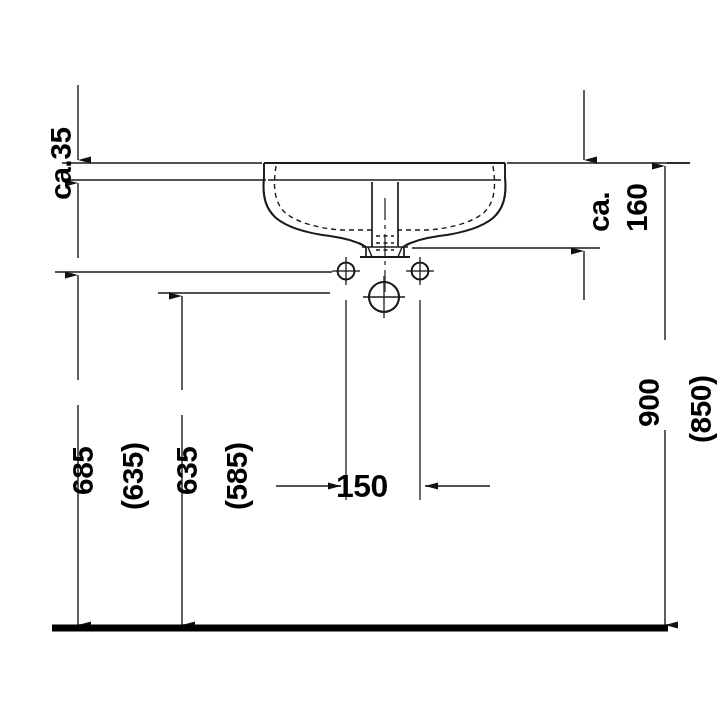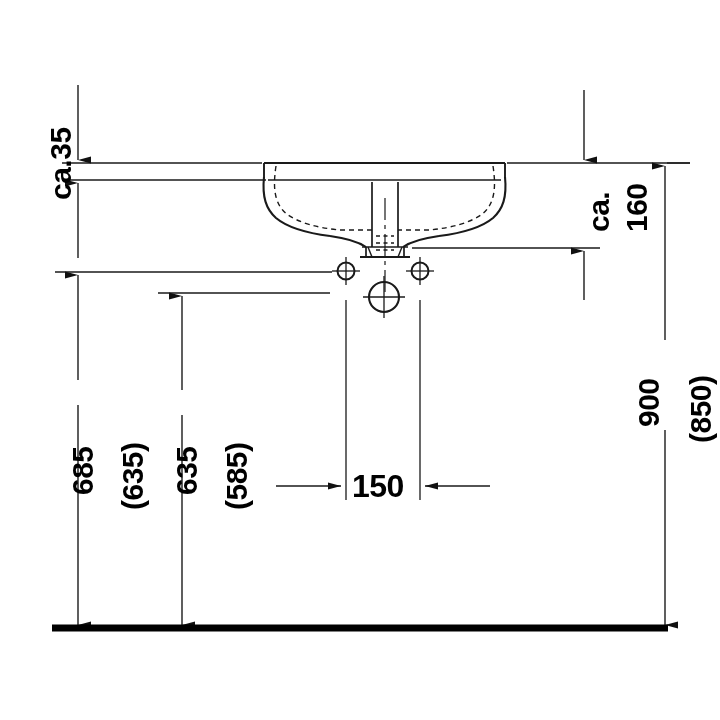--- a/index.html
+++ b/index.html
@@ -169,19 +169,19 @@
   <div class="dimtext rot" style="left:622px; top:232px; font-size:30px;">160</div>
 
   <div class="dimtext rot" style="left:68px; top:495px; font-size:30px;">685</div>
 
   <div class="dimtext rot" style="left:118px; top:510px; font-size:30px;">(635)</div>
 
   <div class="dimtext rot" style="left:172px; top:495px; font-size:30px;">635</div>
 
   <div class="dimtext rot" style="left:222px; top:510px; font-size:30px;">(585)</div>
 
-  <div class="dimtext" style="left:352px; top:470px; font-size:32px;">150</div>
+  <div class="dimtext" style="left:336px; top:470px; font-size:32px;">150</div>
 
   <div class="dimtext rot" style="left:634px; top:427px; font-size:30px;">900</div>
 
   <div class="dimtext rot" style="left:686px; top:443px; font-size:30px;">(850)</div>
 
 </div>
 
 </body></html>

